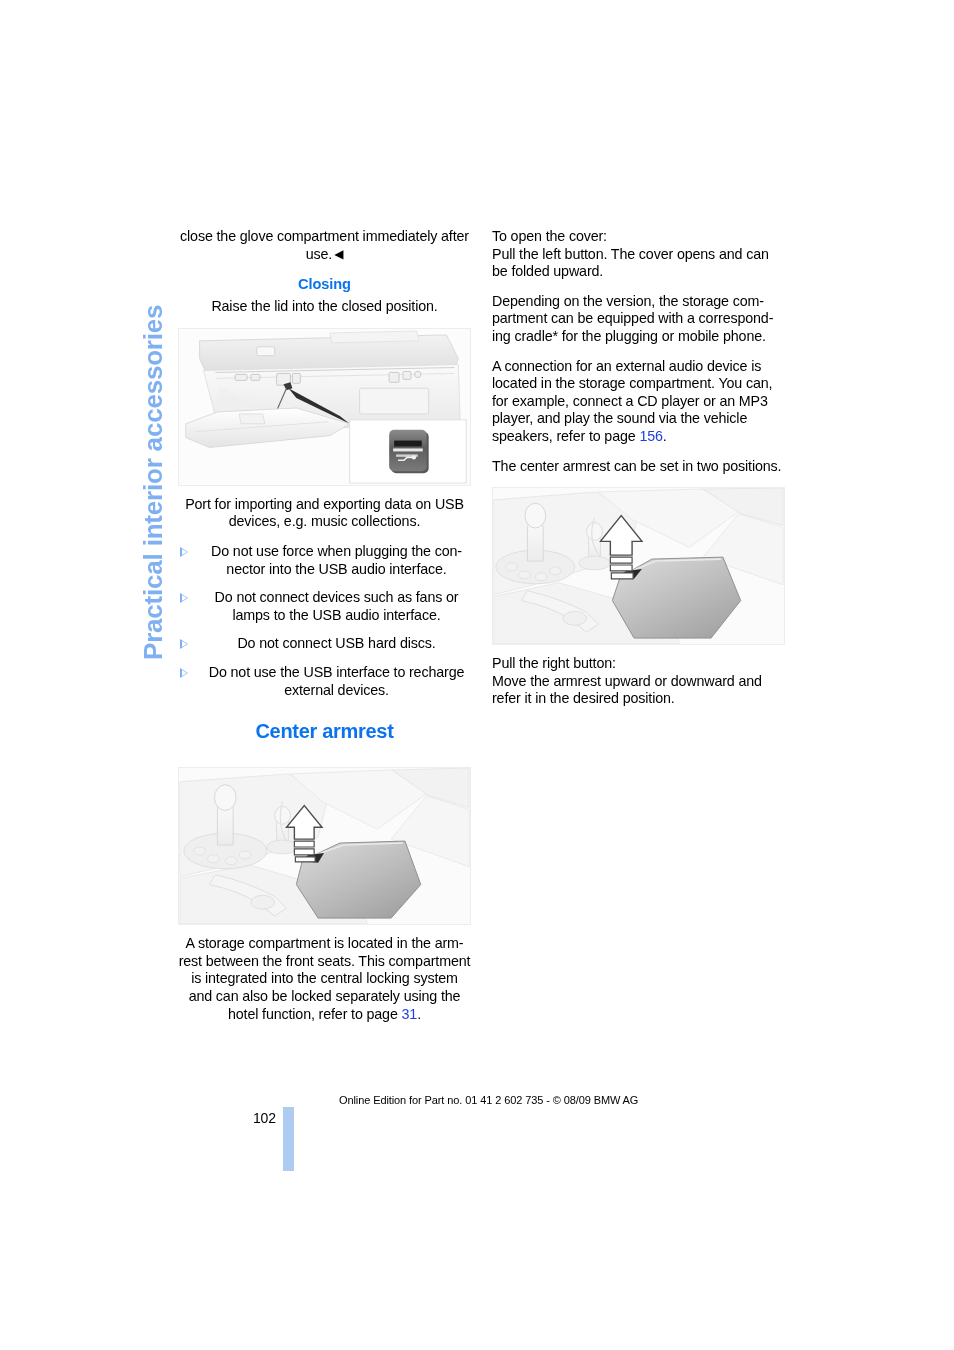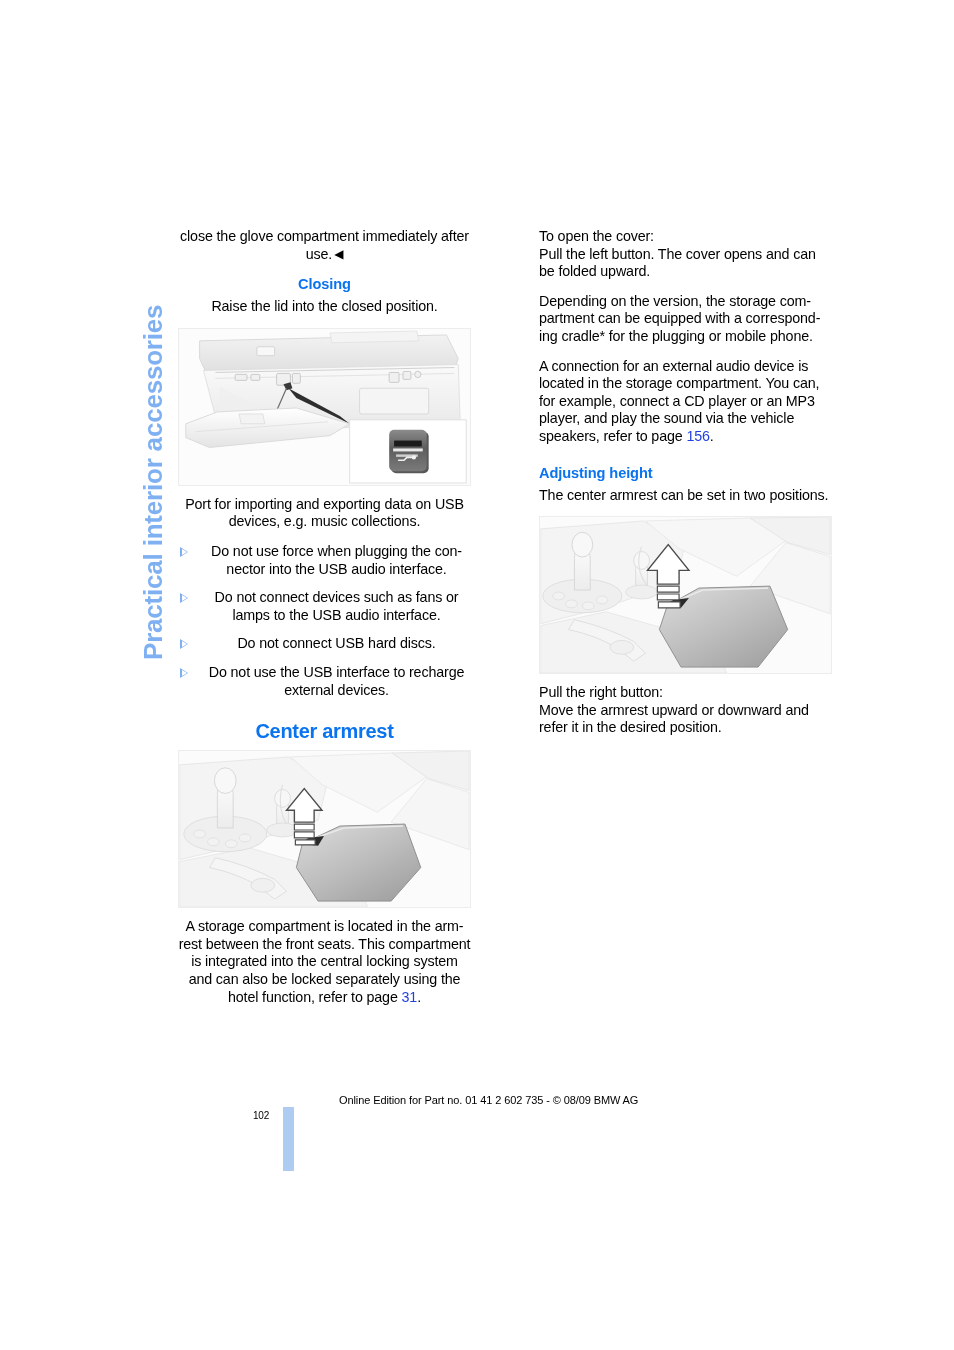--- a/index.html
+++ b/index.html
@@ -45,32 +45,32 @@
     color: #7fb0f2;
     letter-spacing: -0.2px;
   }
 
   
   .col {
     position: absolute;
     width: 293px;
   }
   .col-left  { left: 178px; top: 228px; text-align: center; }
-  .col-right { left: 492px; top: 228px; margin-left: 47px; }
+  .col-right { left: 492px; top: 228px; }
 
   p, .para {
     margin: 0 0 12px 0;
     font-size: 14.3px;
     line-height: 17.6px;
     letter-spacing: -0.15px;
   }
   .tight { margin-bottom: 0; }
 
   h2.section {
-    margin: 20px 0 7px 0;
+    margin: 20px 0 24px 0;
     font-size: 20px;
     font-weight: bold;
     color: #0a73f0;
     letter-spacing: -0.3px;
     line-height: 24px;
   }
   h3.sub {
     margin: 18px 0 5px 0;
     font-size: 14.6px;
     font-weight: bold;
@@ -136,21 +136,21 @@
     overflow: hidden;
   }
   .figure svg { display: block; width: 100%; height: 100%; }
 
   
   .footer { position: absolute; left: 0; top: 0; width: 954px; height: 1350px; }
   .folio {
     position: absolute;
     left: 253px;
     top: 1110px;
-    font-size: 10px;
+    font-size: 14px;
     letter-spacing: -0.2px;
   }
   .folio-bar {
     position: absolute;
     left: 283px;
     top: 1107px;
     width: 11px;
     height: 64px;
     background: #aecbf2;
   }
@@ -329,21 +329,20 @@
   <div class="col col-right">
 
     <p class="para tight">To open the cover:</p>
     <p class="para">Pull the left button. The cover opens and can be folded upward.</p>
 
     <p class="para">Depending on the version, the storage com-partment can be equipped with a correspond-ing cradle* for the plugging or mobile phone.</p>
 
 
     <p class="para"><span>A connection for an external audio device is located in the storage compartment. You can, for example, connect a CD player or an MP3 player, and play the sound via the vehicle speakers, refer to page </span><span class="pageref">156</span><span>.</span></p>
 
-    <h3 class="sub">Adjusting height</h3>
     <p class="para">The center armrest can be set in two positions.</p>
 
     <div class="figure">
       <svg viewBox="0 0 293 158" xmlns="http://www.w3.org/2000/svg">
         <defs>
           <linearGradient id="armG2" x1="0.1" y1="0" x2="0.9" y2="1">
             <stop offset="0" stop-color="#dadada"></stop>
             <stop offset="0.5" stop-color="#bebebe"></stop>
             <stop offset="1" stop-color="#a0a0a0"></stop>
           </linearGradient>

